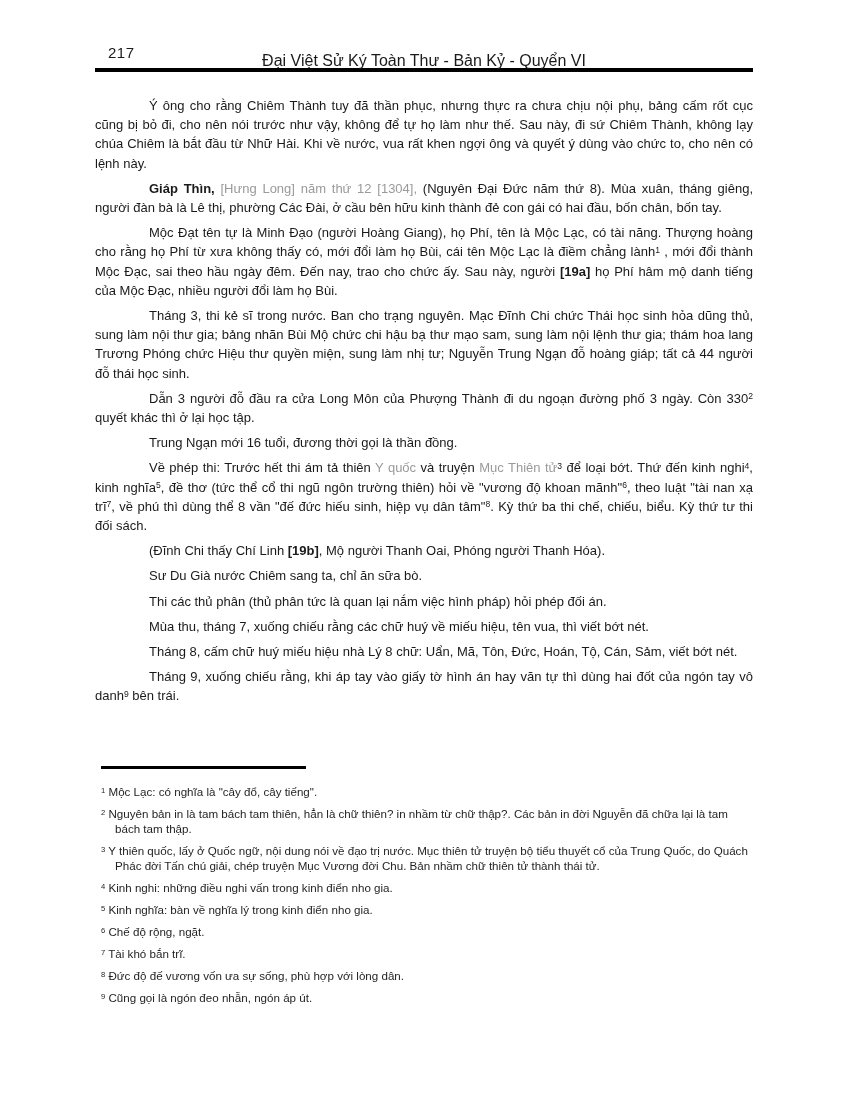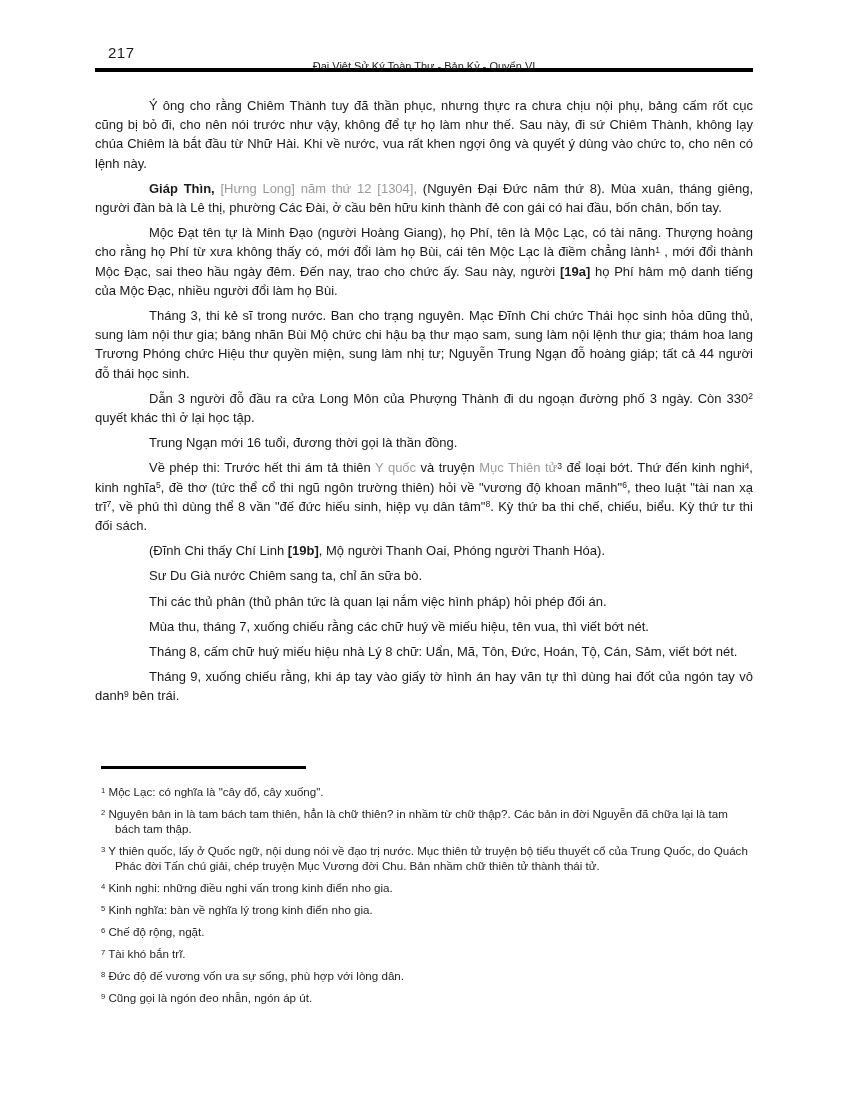--- a/index.html
+++ b/index.html
@@ -10,21 +10,21 @@
     width: 850px;
     height: 1076px;
     background: #ffffff;
     font-family: "Liberation Sans", "DejaVu Sans", sans-serif;
     color: #1a1a1a;
     overflow: hidden;
     padding: 0 97px 0 95px;
   }
   .header { position: relative; height: 21px; margin-top: 44px; }
   .pageno { position: absolute; left: 13px; top: 0; font-size: 15px; letter-spacing: 0.5px; }
-  .title  { position: absolute; left: 0; right: 0; top: 16px; text-align: center; font-size: 11px; }
+  .title  { position: absolute; left: 0; right: 0; top: 8px; text-align: center; font-size: 16px; }
   .header-rule { height: 4px; background: #000; margin-top: 3px; }
   .body {
     margin-top: 24px;
     height: 664px;
     overflow: hidden;
     font-size: 13px;
     line-height: 19.2px;
     text-align: justify;
   }
   .para { text-indent: 54px; margin-bottom: 6px; }
@@ -67,21 +67,21 @@
       <p class="para"><span>Về phép thi: Trước hết thi ám tả thiên </span><span class="muted">Y quốc</span><span> và truyện </span><span class="muted">Mục Thiên tử</span><sup>3</sup><span> để loại bớt. Thứ đến kinh nghi</span><sup>4</sup><span>, kinh nghĩa</span><sup>5</sup><span>, đề thơ (tức thể cổ thi ngũ ngôn trường thiên) hỏi về "vương độ khoan mãnh"</span><sup>6</sup><span>, theo luật "tài nan xạ trĩ</span><sup>7</sup><span>, về phú thì dùng thể 8 vần "đế đức hiếu sinh, hiệp vụ dân tâm"</span><sup>8</sup><span>. Kỳ thứ ba thi chế, chiếu, biểu. Kỳ thứ tư thi đối sách.</span></p>
       <p class="para"><span>(Đĩnh Chi thấy Chí Linh </span><span class="bold">[19b]</span><span>, Mộ người Thanh Oai, Phóng người Thanh Hóa).</span></p>
       <p class="para"><span>Sư Du Già nước Chiêm sang ta, chỉ ăn sữa bò.</span></p>
       <p class="para"><span>Thi các thủ phân (thủ phân tức là quan lại nắm việc hình pháp) hỏi phép đối án.</span></p>
       <p class="para"><span>Mùa thu, tháng 7, xuống chiếu rằng các chữ huý về miếu hiệu, tên vua, thì viết bớt nét.</span></p>
       <p class="para"><span>Tháng 8, cấm chữ huý miếu hiệu nhà Lý 8 chữ: Uẩn, Mã, Tôn, Đức, Hoán, Tộ, Cán, Sảm, viết bớt nét.</span></p>
       <p class="para"><span>Tháng 9, xuống chiếu rằng, khi áp tay vào giấy tờ hình án hay văn tự thì dùng hai đốt của ngón tay vô danh</span><sup>9</sup><span> bên trái.</span></p>
     </div>
   <div class="fn-rule"></div>
   <div class="footnotes">
-      <div class="fn"><sup>1</sup><span> Mộc Lạc: có nghĩa là "cây đổ, cây xuống".</span></div>
+      <div class="fn"><sup>1</sup><span> Mộc Lạc: có nghĩa là "cây đổ, cây tiếng".</span></div>
       <div class="fn"><sup>2</sup><span> Nguyên bản in là tam bách tam thiên, hẳn là chữ thiên? in nhầm từ chữ thập?. Các bản in đời Nguyễn đã chữa lại là tam bách tam thập.</span></div>
       <div class="fn"><sup>3</sup><span> Y thiên quốc, lấy ở Quốc ngữ, nội dung nói về đạo trị nước. Mục thiên tử truyện bộ tiểu thuyết cổ của Trung Quốc, do Quách Phác đời Tấn chú giải, chép truyện Mục Vương đời Chu. Bản nhầm chữ thiên tử thành thái tử.</span></div>
       <div class="fn"><sup>4</sup><span> Kinh nghi: những điều nghi vấn trong kinh điển nho gia.</span></div>
       <div class="fn"><sup>5</sup><span> Kinh nghĩa: bàn về nghĩa lý trong kinh điển nho gia.</span></div>
       <div class="fn"><sup>6</sup><span> Chế độ rộng, ngặt.</span></div>
       <div class="fn"><sup>7</sup><span> Tài khó bắn trĩ.</span></div>
       <div class="fn"><sup>8</sup><span> Đức độ đế vương vốn ưa sự sống, phù hợp với lòng dân.</span></div>
       <div class="fn"><sup>9</sup><span> Cũng gọi là ngón đeo nhẫn, ngón áp út.</span></div>
     </div>
 </div>

